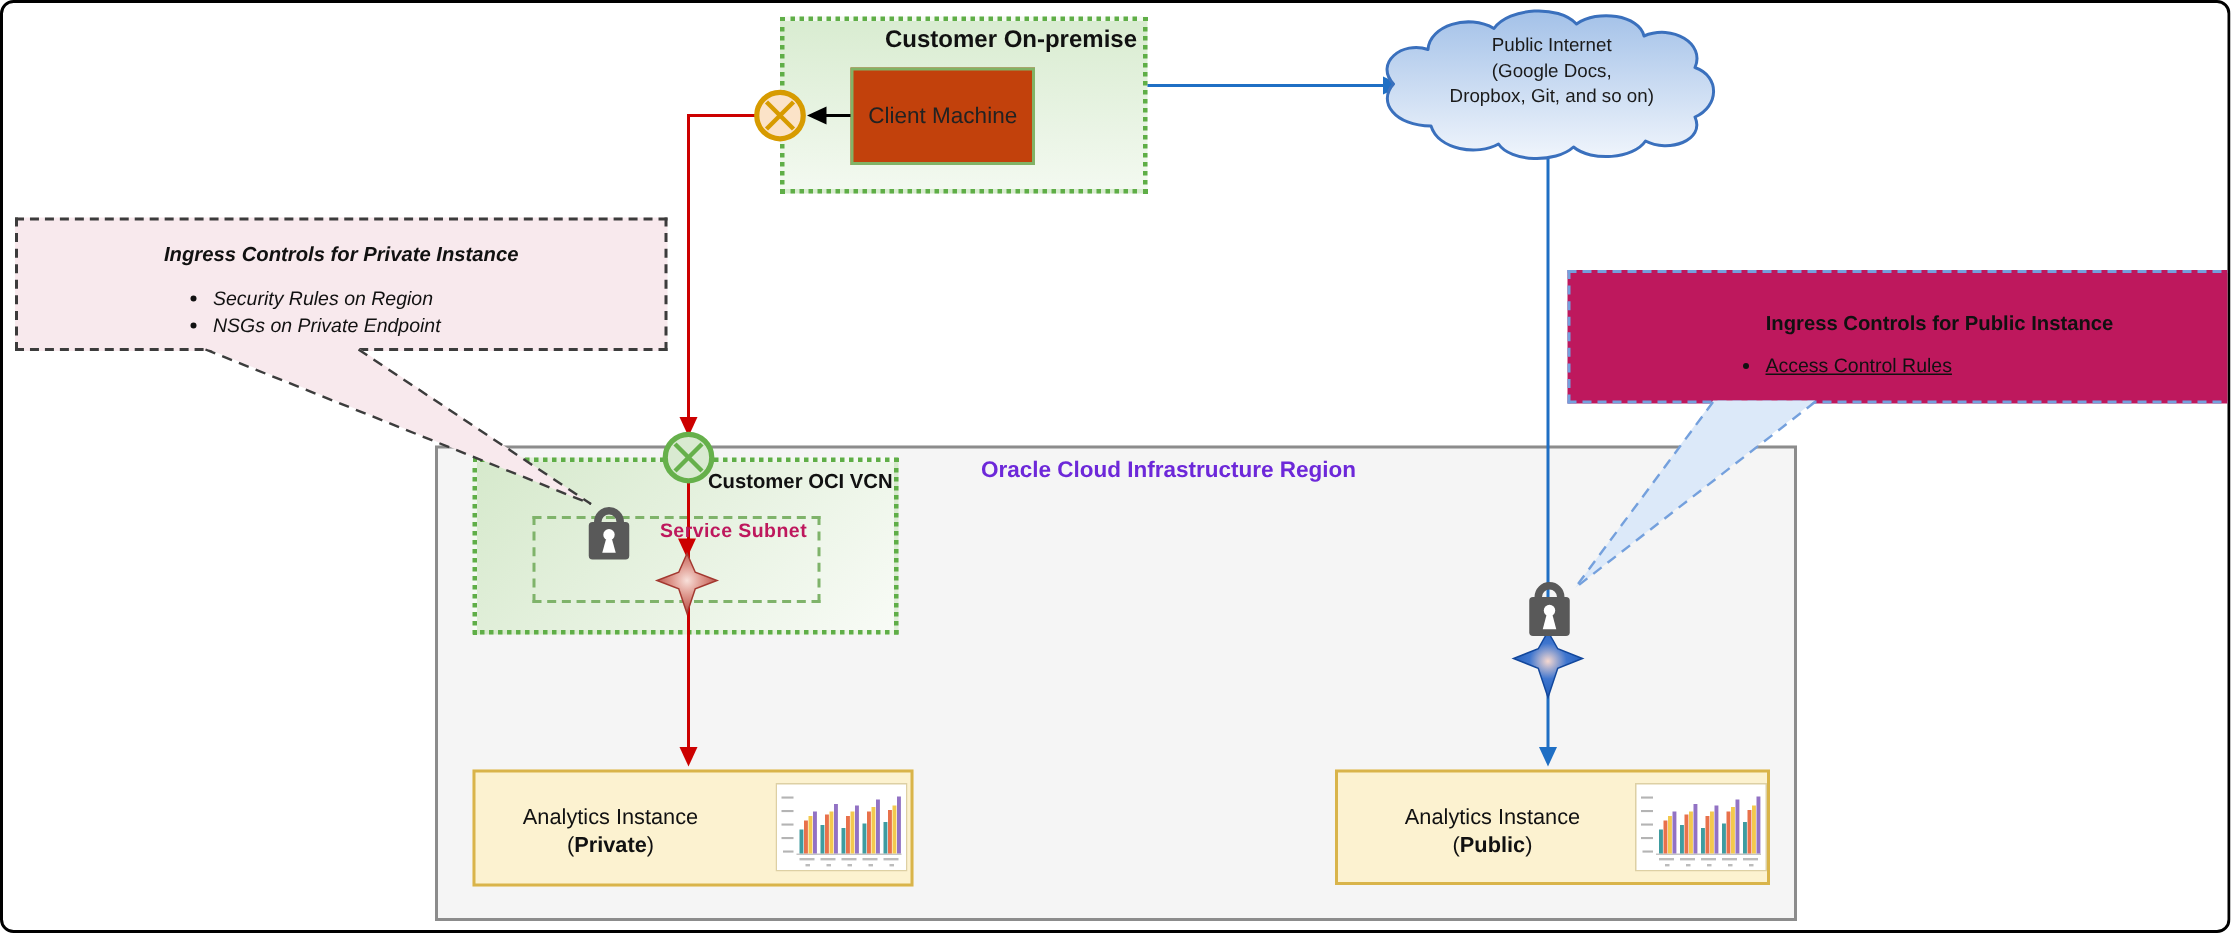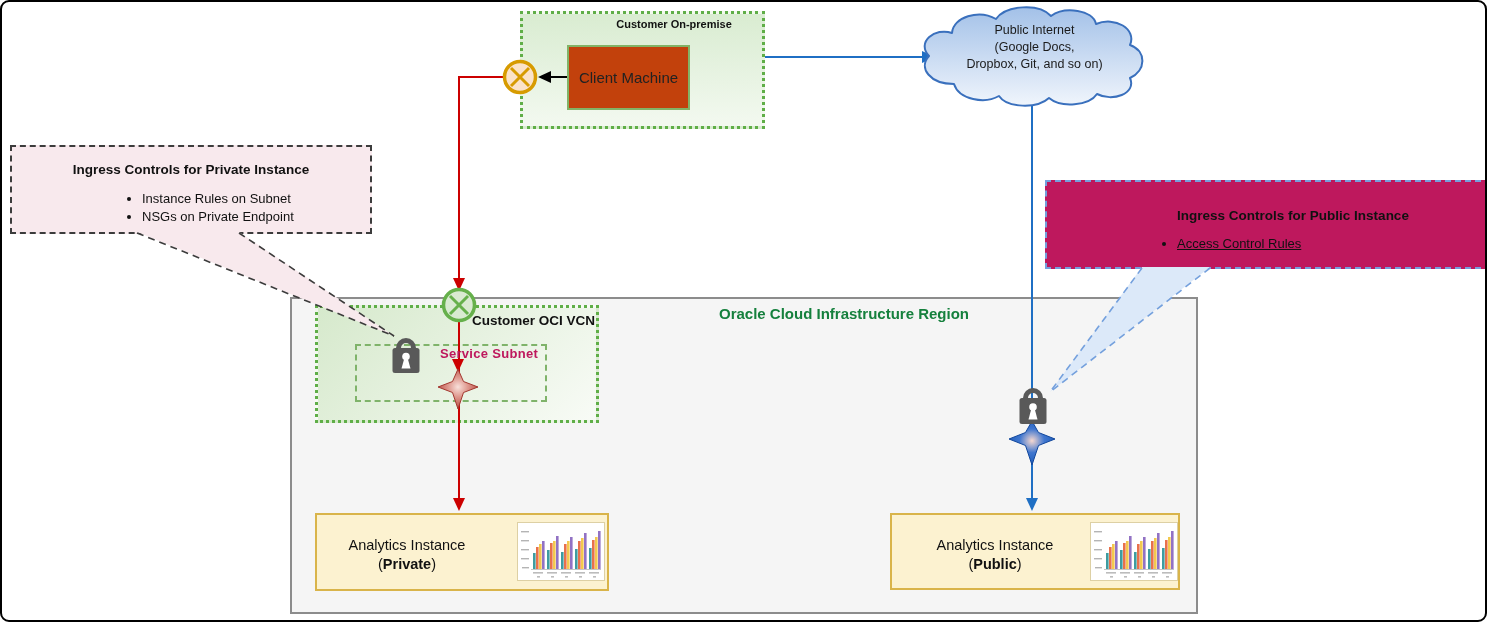--- a/index.html
+++ b/index.html
@@ -8,27 +8,27 @@
     position:relative; width:1487px; height:622px; background:#fff;
     border:2px solid #000; border-radius:9px; overflow:hidden;
   }
   .abs { position:absolute; }
   
   .z1{z-index:1;} .z2{z-index:2;} .z3{z-index:3;} .z4{z-index:4;} .z5{z-index:5;}
   svg.overlay { position:absolute; left:0; top:0; width:1487px; height:622px; pointer-events:none; }
 
   .region-box { left:288px; top:295px; width:908px; height:317px;
     background:#f5f5f5; border:2px solid #8c8c8c; }
-  .region-title { left:622px; top:303px; width:440px; text-align:center;
-    font-weight:bold; font-size:15px; color:#15803d; }
+  .region-title { left:652px; top:303px; width:440px; 
+    font-weight:bold; font-size:15px; color:#6d28d9; }
 
   .onprem-box { left:518px; top:9px; width:245px; height:118px;
     border:3px dotted #5fae47; background:linear-gradient(180deg,#d9ecd1,#f3f9f0); }
   .onprem-title { left:552px; top:16px; width:240px; text-align:center;
-    font-weight:bold; font-size:11px; color:#111; }
+    font-weight:bold; font-size:16px; color:#111; }
   .client-box { left:565px; top:43px; width:123px; height:65px;
     background:#c2410c; border:2px solid #82b366; display:flex; align-items:center;
     justify-content:center; font-size:15px; color:#222; }
 
   .vcn-box { left:313px; top:303px; width:284px; height:118px;
     border:3px dotted #5fae47; background:linear-gradient(135deg,#d6e9cc,#f8fbf6); }
   .vcn-title { left:470px; top:311px; width:140px; font-weight:bold; font-size:13.5px; color:#111; }
   .subnet-box { left:353px; top:342px; width:192px; height:58px;
     border:2px dashed #7fb36a; }
   .subnet-title { left:402px; top:344px; width:170px; text-align:center;
@@ -40,22 +40,22 @@
   .ai-text { position:absolute; top:21px; width:170px; text-align:center;
     font-size:14.5px; line-height:19px; color:#111; }
   .ai-private .ai-text { left:5px; }
   .ai-public  .ai-text { left:18px; }
   .ai-text b { font-weight:bold; }
   .chart-icon { position:absolute; top:7px; width:88px; height:59px; }
   .ai-private .chart-icon { left:200px; }
   .ai-public  .chart-icon { left:198px; }
 
   .callout { border-style:dashed; border-width:2px; }
-  .callout-pink { left:8px; top:143px; width:362px; height:89px;
-    background:#f8e9ed; border-color:#3c3c3c; }
+  .callout-pink { left:8px; top:143px; width:435px; height:89px;
+    background:#f8e9ed; border-color:#3c3c3c;font-style:italic; }
   .callout-blue { left:1043px; top:178px; width:496px; height:89px;
     background:#be185d; border-color:#74a0dd; }
   .callout-title { position:absolute; left:0; width:100%; text-align:center;
     font-weight:bold; font-size:13.5px; color:#111; }
   .callout-pink .callout-title { top:15px; }
   .callout-blue .callout-title { top:26px; }
   .callout ul { position:absolute; list-style:disc; font-size:13px; color:#111; }
   .callout-pink ul { left:112px; top:44px; padding-left:18px; }
   .callout-blue ul { left:112px; top:54px; padding-left:18px;text-decoration:underline; }
   .callout li { margin-bottom:3px; }
@@ -181,21 +181,21 @@
           <rect x="48" y="54" width="3" height="1.6"></rect>
           <rect x="62" y="54" width="3" height="1.6"></rect>
           <rect x="76" y="54" width="3" height="1.6"></rect>
       </g>
     </svg>
   </div>
 
   <div class="abs z2 callout callout-pink">
     <div class="callout-title">Ingress Controls for Private Instance</div>
     <ul>
-      <li>Instance Rules on Subnet</li>
+      <li>Security Rules on Region</li>
       <li>NSGs on Private Endpoint</li>
     </ul>
   </div>
 
   <div class="abs z2 callout callout-blue">
     <div class="callout-title">Ingress Controls for Public Instance</div>
     <ul>
       <li>Access Control Rules</li>
     </ul>
   </div>

